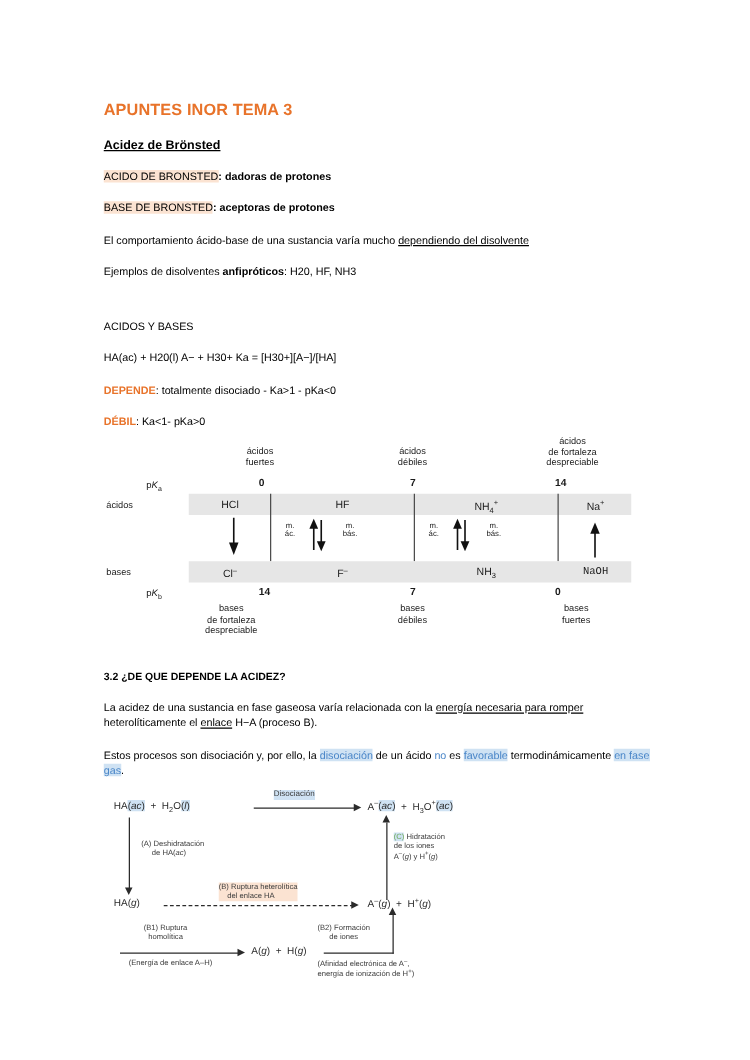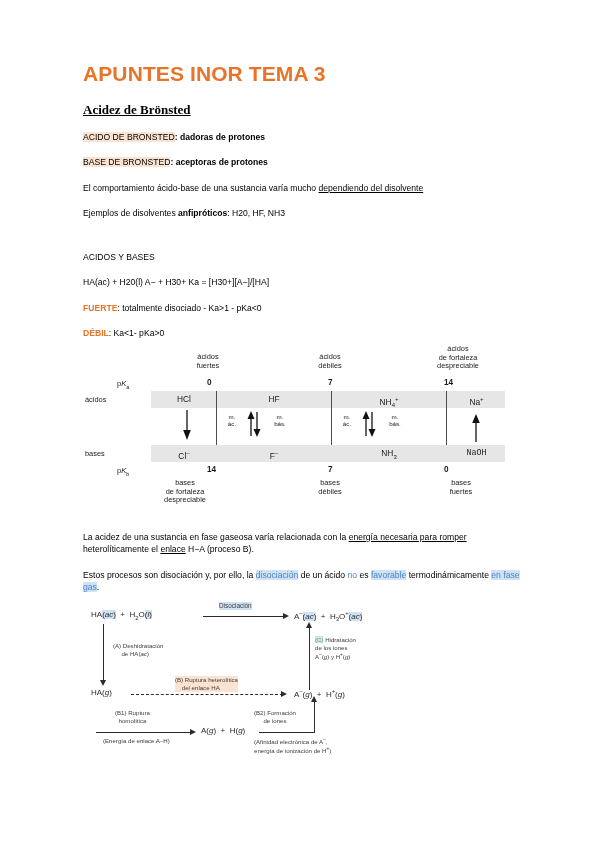--- a/index.html
+++ b/index.html
@@ -14,32 +14,31 @@
   }
   .page {
     position: relative;
     width: 600px;
     height: 848px;
     padding: 62px 80px 0 83px;
   }
 
   
   h1.doc-title {
-    font-size: 21px;
+    font-size: 13px;
     font-weight: bold;
     color: #e8732a;
-    margin: 0 0 16px 0;
+    margin: 18px 0 16px 0;
     letter-spacing: 0.1px;
   }
   .sub-head {
-    font-size: 13px;
+    font-size: 10px;
     font-weight: bold;
     text-decoration: underline;
     margin: 0 0 13px 0;
-    font-family: Liberation Serif, serif;
   }
   p.line {
     font-size: 8.6px;
     line-height: 1.45;
     margin: 0 0 13px 0;
   }
   .hl-peach { background: #fbe3d2; }
   .hl-blue  { background: #cfe2f3; }
   .orange   { color: #e8732a; font-weight: bold; }
   .blue-txt { color: #4a86c8; }
@@ -191,21 +190,21 @@
   <p class="line"><span>El comportamiento ácido-base de una sustancia varía mucho </span><span class="uline">dependiendo del disolvente</span></p>
 
   <p class="line"><span>Ejemplos de disolventes </span><span class="bold">anfipróticos</span><span>: H20, HF, NH3</span></p>
 
   <div class="gap-md"></div>
 
   <p class="line">ACIDOS Y BASES</p>
 
   <p class="line">HA(ac) + H20(l) A− + H30+ Ka = [H30+][A−]/[HA]</p>
 
-  <p class="line"><span class="orange">FUERTE</span><span>: totalmente disociado - Ka&gt;1 - pKa&lt;0</span></p>
+  <p class="line"><span class="orange">DEPENDE</span><span>: totalmente disociado - Ka&gt;1 - pKa&lt;0</span></p>
 
   <p class="line"><span class="orange">DÉBIL</span><span>: Ka&lt;1- pKa&gt;0</span></p>
 
   <div class="fig1">
 
     <div class="hdr" style="left:52px; top:0; width:86px;">ácidos<br>fuertes</div>
     <div class="hdr" style="left:174px; top:0; width:86px;">ácidos<br>débiles</div>
     <div class="hdr" style="left:298px; top:-8px; width:94px;">ácidos<br>de fortaleza<br>despreciable</div>
 
     <div class="pk" style="left:4px; top:26px;">p<i>K</i><sub>a</sub></div>
@@ -272,20 +271,21 @@
     <div class="tick" style="left:215px; top:112px;">7</div>
     <div class="tick" style="left:331px; top:112px;">0</div>
 
     <div class="foot" style="left:26px; top:126px; width:92px;">bases<br>de fortaleza<br>despreciable</div>
     <div class="foot" style="left:174px; top:126px; width:86px;">bases<br>débiles</div>
     <div class="foot" style="left:305px; top:126px; width:86px;">bases<br>fuertes</div>
   </div>
 
   <div class="gap-md"></div>
 
+  <p class="line bold" style="font-size:8.4px;">3.2 ¿DE QUE DEPENDE LA ACIDEZ?</p>
 
   <p class="line"><span>La acidez de una sustancia en fase gaseosa varía relacionada con la </span><span class="uline">energía necesaria para romper</span><span> heterolíticamente el </span><span class="uline">enlace</span><span> H−A (proceso B).</span></p>
 
   <p class="line"><span>Estos procesos son disociación y, por ello, la </span><span class="hl-blue blue-txt">disociación</span><span> de un ácido </span><span class="blue-txt">no</span><span> es </span><span class="hl-blue blue-txt">favorable</span><span> termodinámicamente </span><span class="hl-blue blue-txt">en fase gas</span><span>.</span></p>
 
   <div class="fig2">
 
     <div class="eq" style="left:0; top:4px;">HA<span class="hl-blue">(<span class="it">ac</span>)</span> &nbsp;+&nbsp; H<sub>2</sub>O<span class="hl-blue">(<span class="it">l</span>)</span></div>
     <div class="eq" style="left:203px; top:4px;">A<sup>–</sup><span class="hl-blue">(<span class="it">ac</span>)</span> &nbsp;+&nbsp; H<sub>3</sub>O<sup>+</sup><span class="hl-blue">(<span class="it">ac</span>)</span></div>
 

